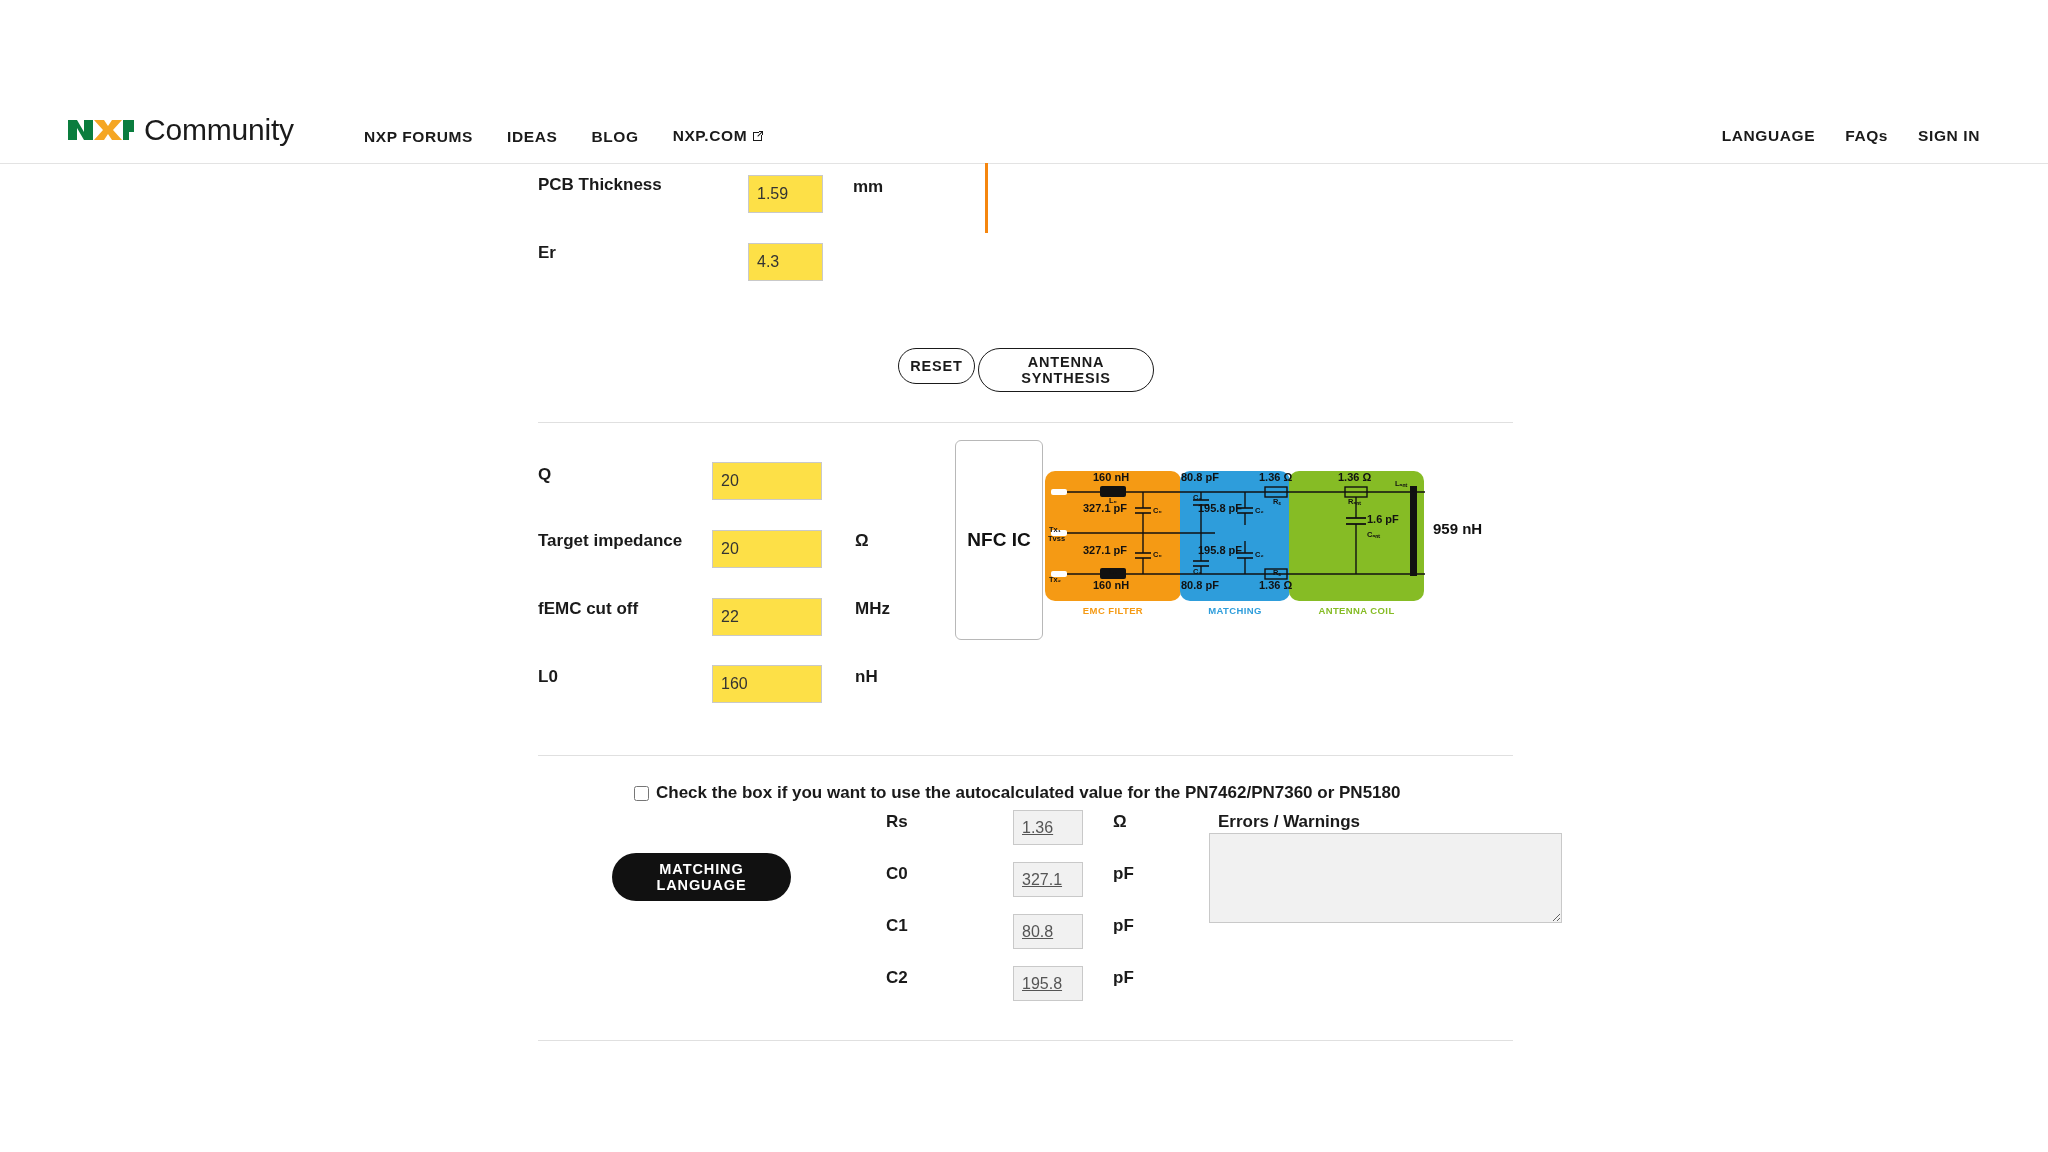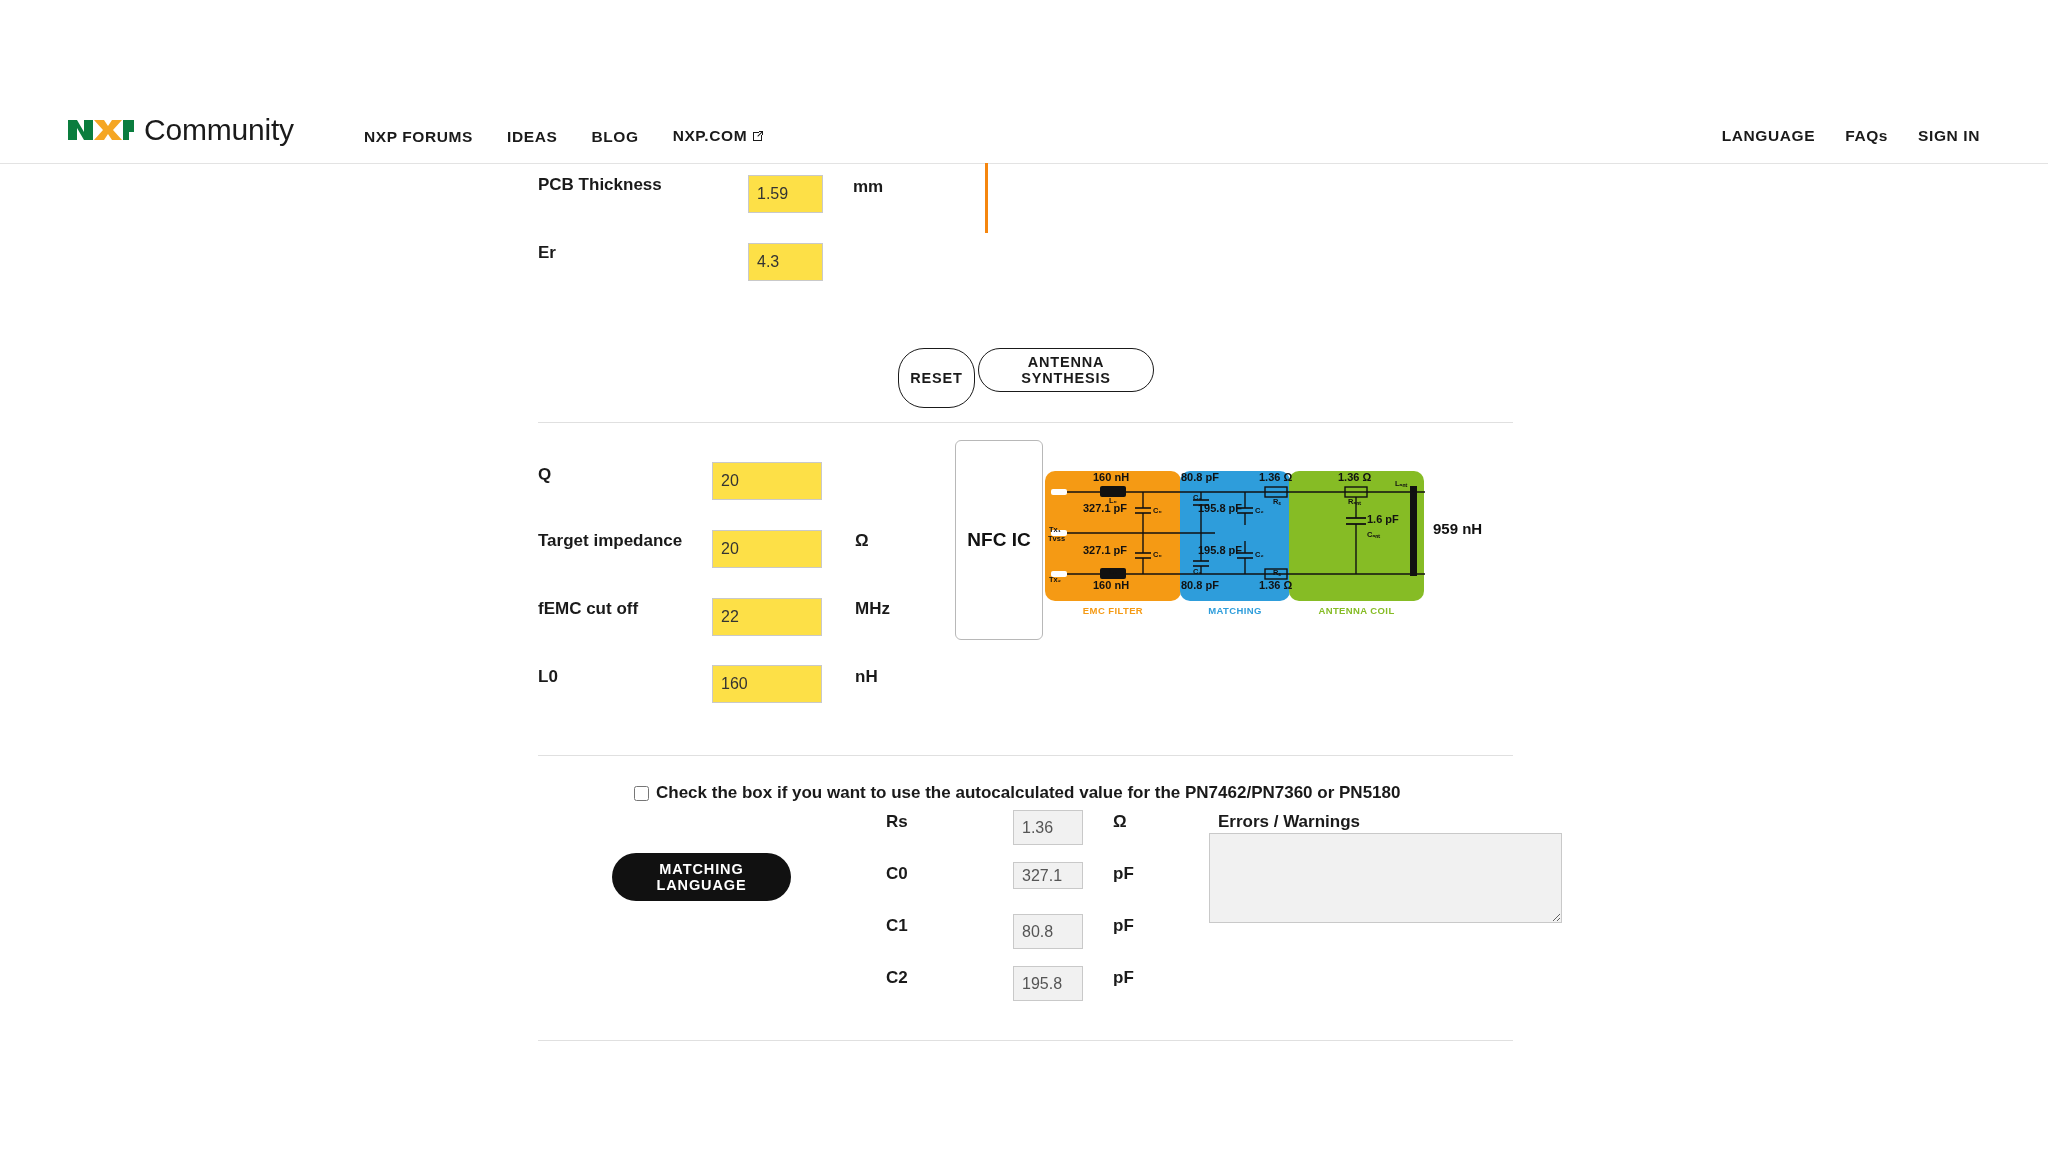--- a/index.html
+++ b/index.html
@@ -107,20 +107,21 @@
     border: 1px solid #c9c9c9;
     background: #fde047;
     font-size: 16px;
     color: #333;
     padding: 4px 8px;
     font-family: "Liberation Sans", sans-serif;
   }
   input.txt.readonly {
     background: #f1f1f1;
     color: #555;
+    text-decoration: underline;
   }
 
   .orange-bar {
     position: absolute;
     left: 985px;
     top: 163px;
     width: 3px;
     height: 70px;
     background: #f5860f;
   }
@@ -306,21 +307,21 @@
 
   <div class="label" style="left:538px; top:175px;">PCB Thickness</div>
   <input class="txt" style="left: 748px; top: 175px; width: 75px; height: 38px;" value="1.59">
   <div class="unit" style="left:853px; top:177px;">mm</div>
 
   <div class="label" style="left:538px; top:243px;">Er</div>
   <input class="txt" style="left: 748px; top: 243px; width: 75px; height: 38px;" value="4.3">
 
   <div class="orange-bar"></div>
 
-  <button class="pill-btn" style="left:898px; top:348px; width:77px; height:60px;">RESET</button>
+  <button class="pill-btn" style="left:898px; top:348px; width:77px; height:36px;">RESET</button>
   <button class="pill-btn" style="left:978px; top:348px; width:176px; height:44px;">ANTENNA SYNTHESIS</button>
 
   <div class="divider" style="top:422px;"></div>
 
   <div class="label" style="left:538px; top:465px;">Q</div>
   <input class="txt" style="left: 712px; top: 462px; width: 110px; height: 38px;" value="20">
 
   <div class="label" style="left:538px; top:531px; width:150px;">Target impedance</div>
   <input class="txt" style="left: 712px; top: 530px; width: 110px; height: 38px;" value="20">
   <div class="unit" style="left:855px; top:531px;">Ω</div>
@@ -449,21 +450,21 @@
     <label>Check the box if you want to use the autocalculated value for the PN7462/PN7360 or PN5180</label>
   </div>
 
   <button class="black-btn" style="left:612px; top:853px; width:179px; height:48px;">MATCHING LANGUAGE</button>
 
   <div class="label" style="left:886px; top:812px;">Rs</div>
   <input class="txt readonly" style="left: 1013px; top: 810px; width: 70px; height: 35px;" value="1.36">
   <div class="unit" style="left:1113px; top:812px;">Ω</div>
 
   <div class="label" style="left:886px; top:864px;">C0</div>
-  <input class="txt readonly" style="left: 1013px; top: 862px; width: 70px; height: 27px;" value="327.1">
+  <input class="txt readonly" style="left: 1013px; top: 862px; width: 70px; height: 35px;" value="327.1">
   <div class="unit" style="left:1113px; top:864px;">pF</div>
 
   <div class="label" style="left:886px; top:916px;">C1</div>
   <input class="txt readonly" style="left: 1013px; top: 914px; width: 70px; height: 35px;" value="80.8">
   <div class="unit" style="left:1113px; top:916px;">pF</div>
 
   <div class="label" style="left:886px; top:968px;">C2</div>
   <input class="txt readonly" style="left: 1013px; top: 966px; width: 70px; height: 35px;" value="195.8">
   <div class="unit" style="left:1113px; top:968px;">pF</div>
 

